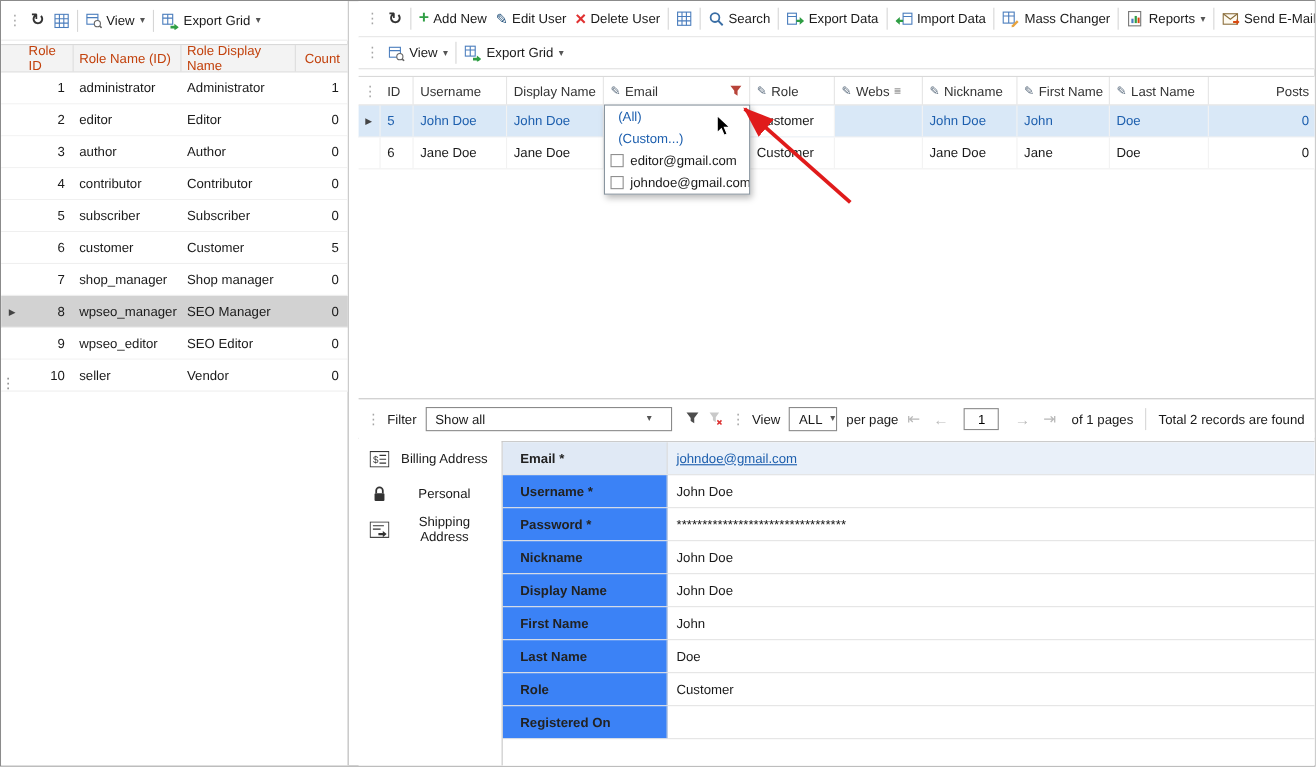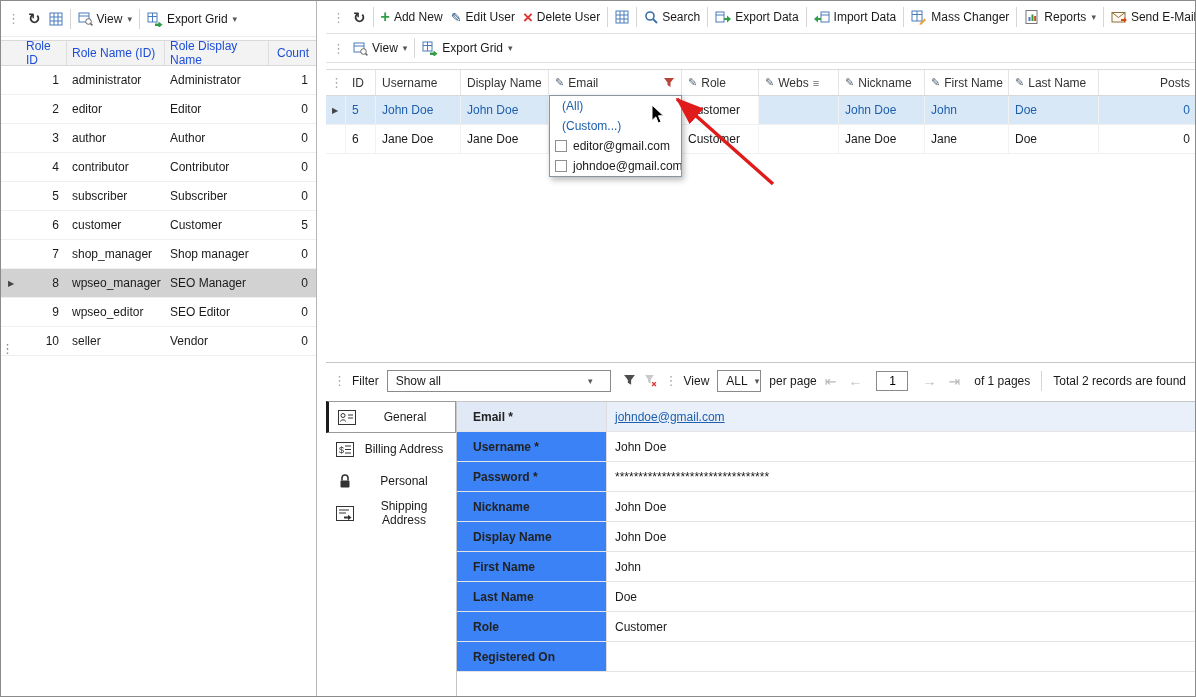--- a/index.html
+++ b/index.html
@@ -16,21 +16,21 @@
   .glyph-refresh{font-size:15px;color:#333;font-weight:bold;line-height:1}
   .glyph-add{font-size:16px;color:#2f9e44;font-weight:bold;line-height:1}
   .glyph-edit{font-size:13px;color:#1f4e79;line-height:1}
   .glyph-delete{font-size:17px;color:#e03131;font-weight:bold;line-height:1}
   svg{flex:0 0 auto}
 
   
   .left-panel{position:absolute;left:0;top:0;width:316px;height:695px;border-right:1px solid #b5b5b5;background:#fff}
   .lp-toolbar{height:36px;border-bottom:1px solid #ececec;padding:0 2px}
   .r-header,.r-row{display:grid;grid-template-columns:20px 46px 98px 104px 1fr;align-items:center}
-  .r-header{height:26px;margin-top:3px;background:#f3f3f3;border-top:1px solid #d9d9d9;border-bottom:1px solid #d9d9d9;color:#1d4ed8}
+  .r-header{height:26px;margin-top:3px;background:#f3f3f3;border-top:1px solid #d9d9d9;border-bottom:1px solid #d9d9d9;color:#c2410c}
   .r-header .c{height:100%;display:flex;align-items:center;padding:0 5px;border-right:1px solid #ddd;overflow:hidden}
   .r-header .c:last-child{border-right:none;justify-content:flex-end;padding-right:7px}
   .r-header .c.mk{border-right:none}
   .r-row{height:29px;border-bottom:1px solid #efefef;background:#fff}
   .r-row.sel{background:#d2d2d2}
   .r-row .c{padding:0 5px;overflow:hidden;white-space:nowrap}
   .r-row .rid,.r-row .rcount{text-align:right;padding-right:8px}
   .mkcell{font-size:8px;color:#444;text-align:center}
 
   
@@ -453,32 +453,20 @@
       <span class="pg-ico">→</span>
       <span class="pg-ico">⇥</span>
       <span class="fb-text">of 1 pages</span>
       <span class="tsep"></span>
       <span class="fb-text">Total 2 records are found</span>
       <span class="dots-handle">...</span>
     </div>
 
     <div class="detail">
       <div class="tabs">
-          <div class="tab sel">
-            <span class="ticon">
-              <svg width="18" height="15" viewBox="0 0 18 15">
-                <rect x="0.5" y="0.5" width="17" height="14" fill="#fff" stroke="#333"></rect>
-                <circle cx="5" cy="5.5" r="2" fill="none" stroke="#333"></circle>
-                <path d="M2.5 11.5 c0 -2.2 5 -2.2 5 0" fill="none" stroke="#333"></path>
-                <line x1="10" y1="5" x2="15" y2="5" stroke="#333"></line>
-                <line x1="10" y1="8" x2="15" y2="8" stroke="#333"></line>
-              </svg>
-            </span>
-            <span class="tlabel">General</span>
-          </div>
           <div class="tab">
             <span class="ticon">
               <svg width="18" height="15" viewBox="0 0 18 15">
                 <rect x="0.5" y="0.5" width="17" height="14" fill="#fff" stroke="#333"></rect>
                 <text x="3" y="11" font-size="9" fill="#333">$</text>
                 <line x1="9" y1="4" x2="15" y2="4" stroke="#333"></line>
                 <line x1="9" y1="7.5" x2="15" y2="7.5" stroke="#333"></line>
                 <line x1="9" y1="11" x2="15" y2="11" stroke="#333"></line>
               </svg>
             </span>

